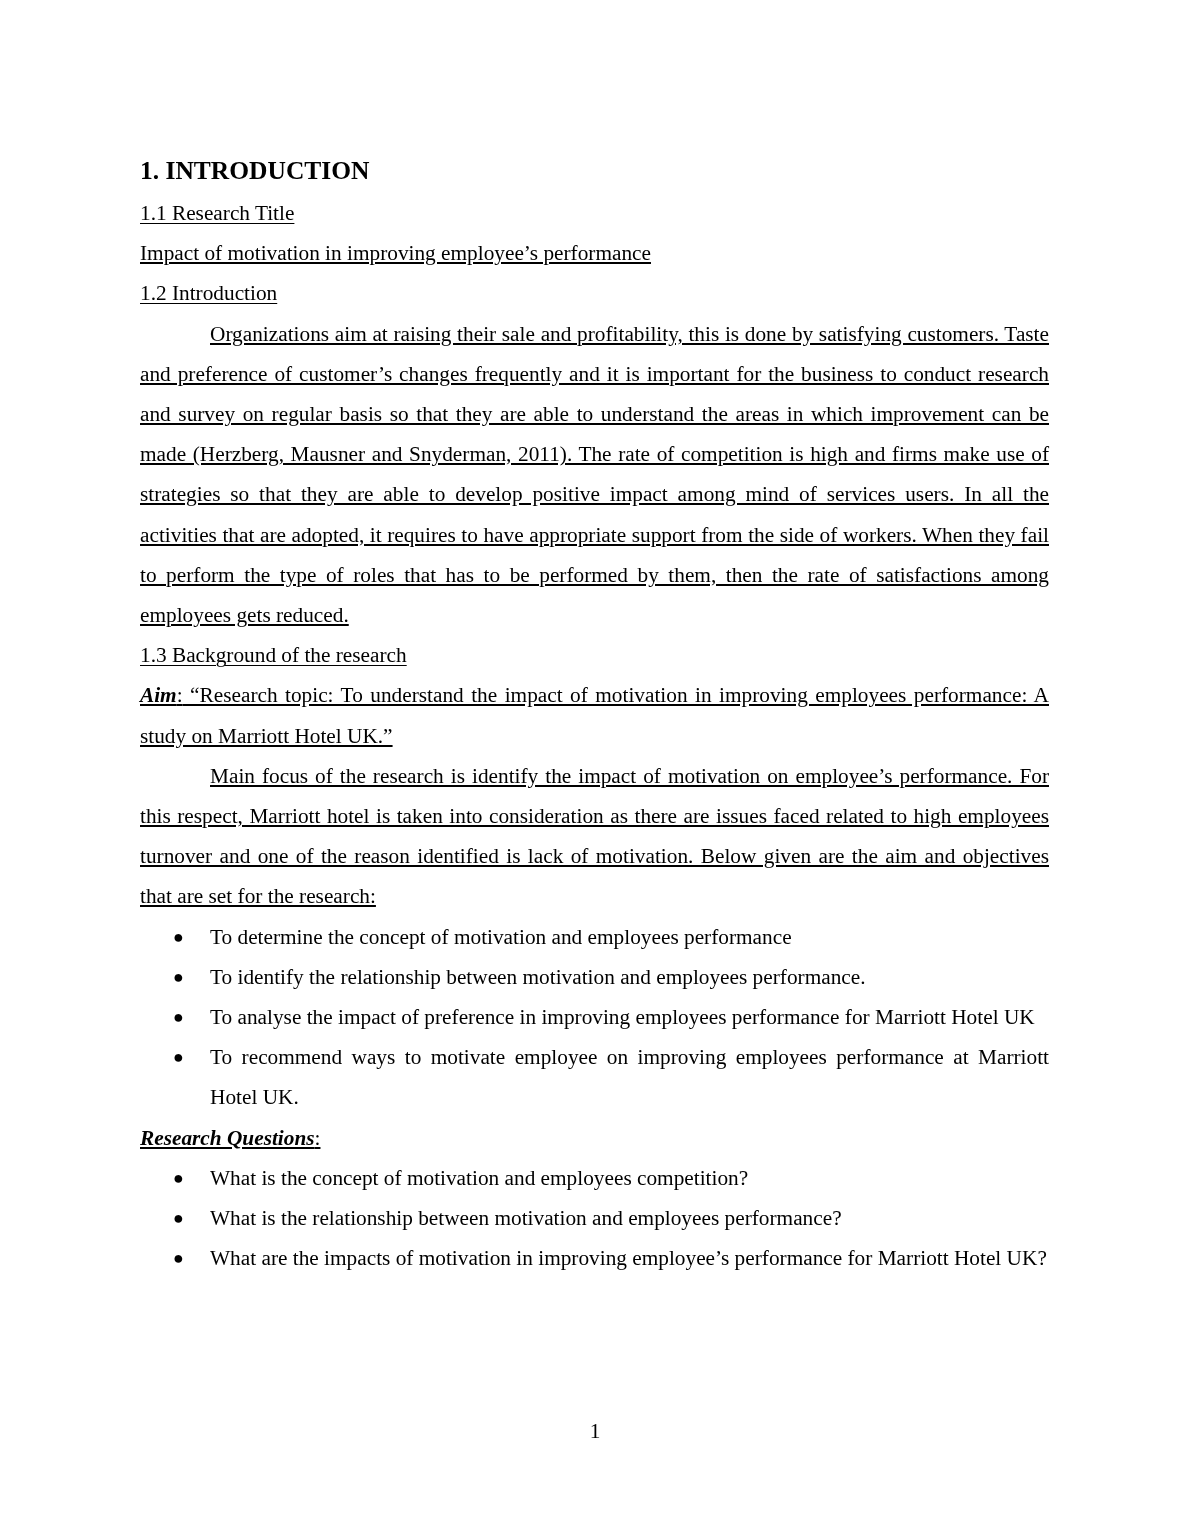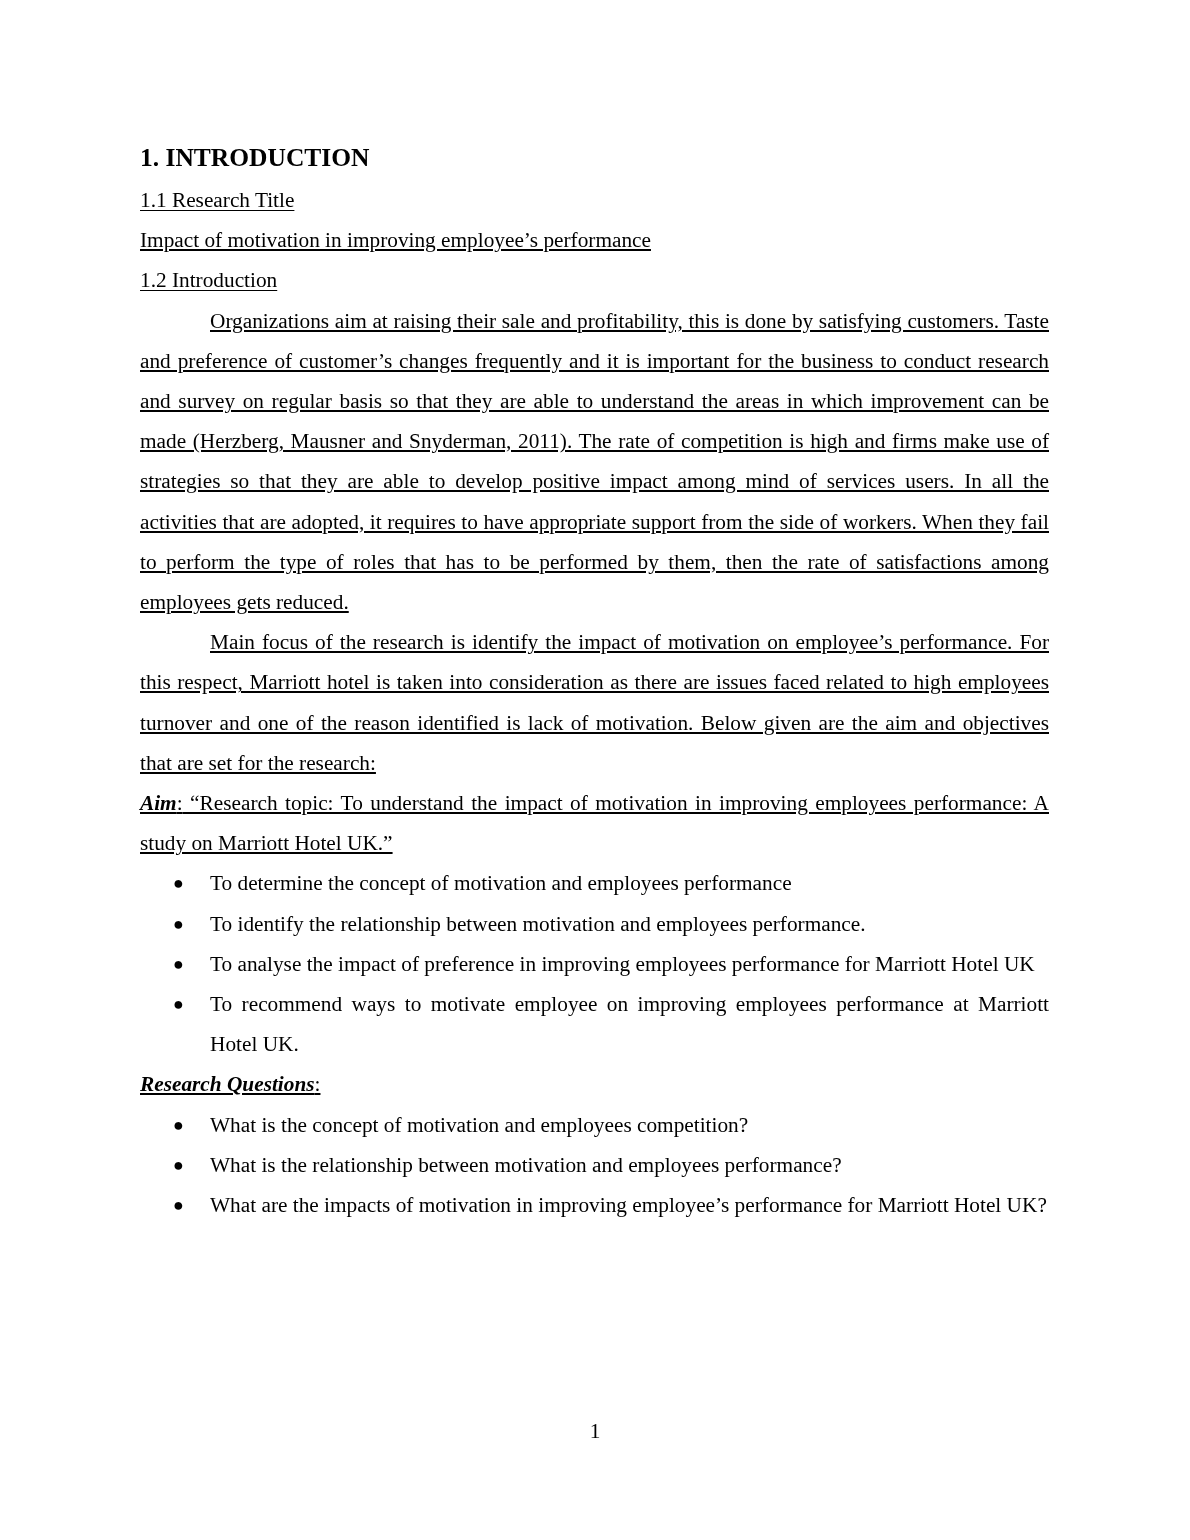--- a/index.html
+++ b/index.html
@@ -11,21 +11,21 @@
       width: 1190px;
       height: 1540px;
       position: relative;
       overflow: hidden;
       font-family: "Liberation Serif", "DejaVu Serif", serif;
       color: #000000;
     }
     .page {
       position: absolute;
       left: 140px;
-      top: 138px;
+      top: 151px;
       width: 909px;
       font-size: 21.3px;
       line-height: 40.2px;
     }
     .h1 {
       font-weight: bold;
       font-size: 25.5px;
       line-height: 40px;
       margin: 0 0 2px 0;
     }
@@ -82,23 +82,24 @@
 
 <div class="page">
   <div class="h1">1. INTRODUCTION</div>
 
   <div class="sub">1.1 Research Title</div>
   <div class="p">Impact of motivation in improving employee’s performance</div>
 
   <div class="sub">1.2 Introduction</div>
   <div class="p justify indent">Organizations aim at raising their sale and profitability, this is done by satisfying customers. Taste and preference of customer’s changes frequently and it is important for the business to conduct research and survey on regular basis so that they are able to understand the areas in which improvement can be made (Herzberg, Mausner and Snyderman, 2011). The rate of competition is high and firms make use of strategies so that they are able to develop positive impact among mind of services users. In all the activities that are adopted, it requires to have appropriate support from the side of workers. When they fail to perform the type of roles that has to be performed by them, then the rate of satisfactions among employees gets reduced.</div>
 
+  <div class="sub">1.3 Background of the research</div>
+  <div class="p justify"><span class="bi">Aim</span><span>:</span><span> “Research topic: To understand the impact of motivation in improving employees performance: A study on Marriott Hotel UK.”</span></div>
+
   <div class="p justify indent">Main focus of the research is identify the impact of motivation on employee’s performance. For this respect, Marriott hotel is taken into consideration as there are issues faced related to high employees turnover and one of the reason identified is lack of motivation. Below given are the aim and objectives that are set for the research:</div>
-
-  <div class="p justify"><span class="bi">Aim</span><span>:</span><span> “Research topic: To understand the impact of motivation in improving employees performance: A study on Marriott Hotel UK.”</span></div>
 
 
   <ul class="bullets">
     <li><span class="bullet">●</span><span>To determine the concept of motivation and employees performance</span></li>
     <li><span class="bullet">●</span><span>To identify the relationship between motivation and employees performance.</span></li>
     <li><span class="bullet">●</span><span>To analyse the impact of preference in improving employees performance for Marriott Hotel UK</span></li>
     <li><span class="bullet">●</span><span>To recommend ways to motivate employee on improving employees performance at Marriott Hotel UK.</span></li>
   </ul>
 
   <div class="p"><span class="bi">Research Questions</span><span>:</span></div>

